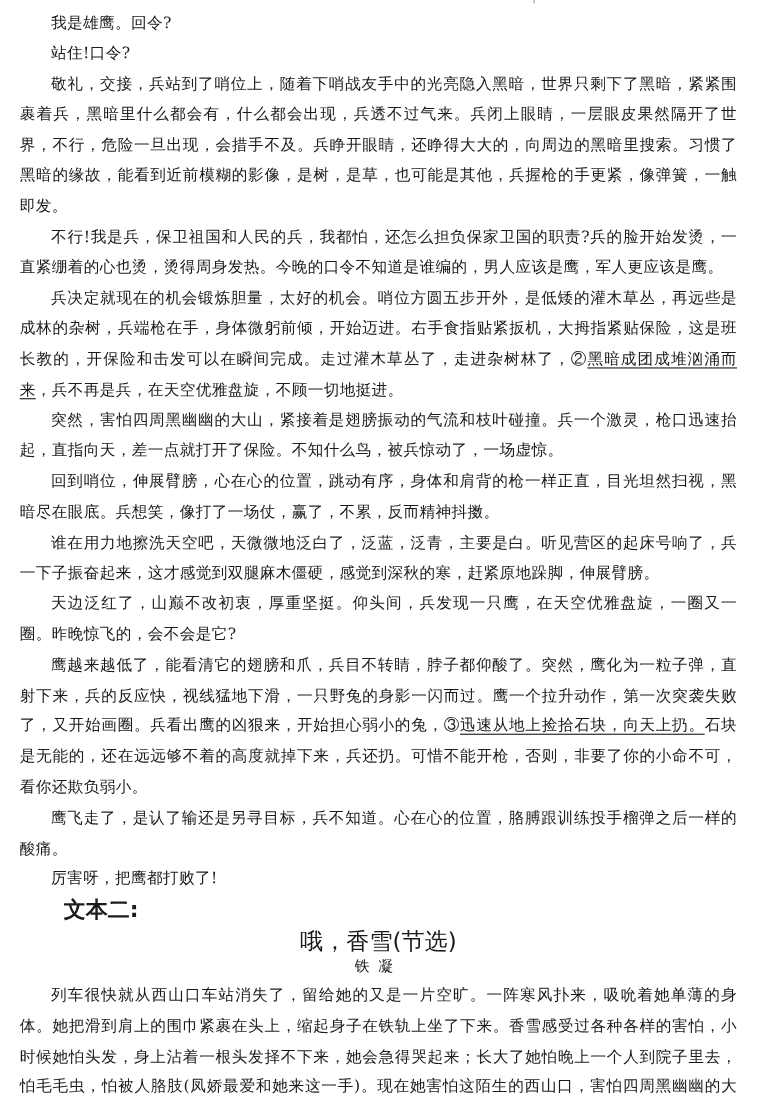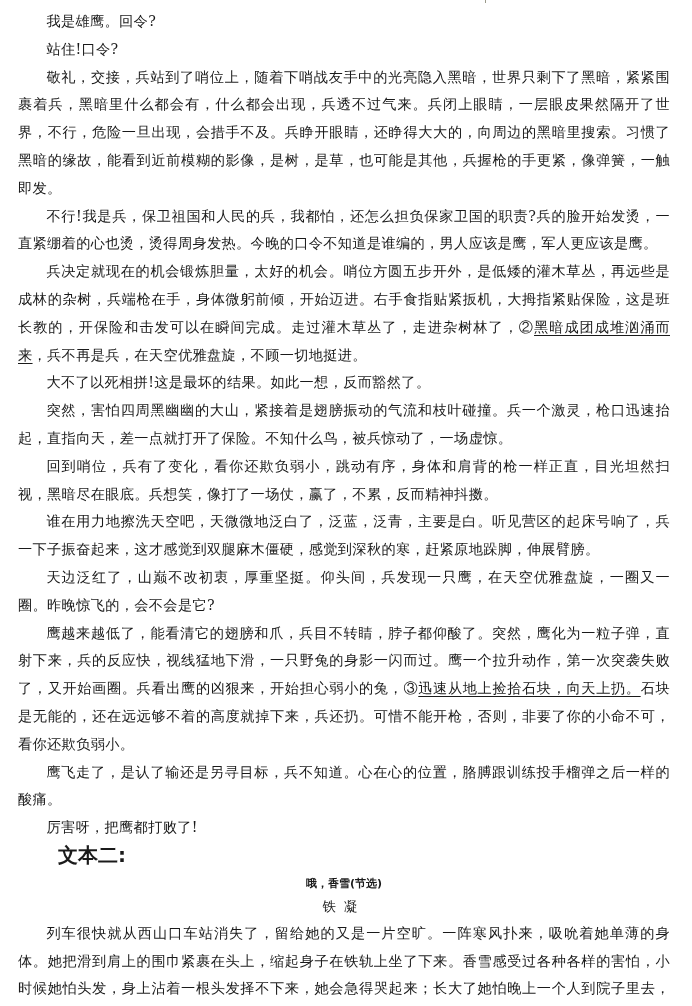--- a/index.html
+++ b/index.html
@@ -37,22 +37,22 @@
     .section-label {
       font-family: "DejaVu Sans", "Liberation Sans", sans-serif;
       font-weight: bold;
       font-size: 20px;
       line-height: 27.8px;
       margin: 0;
       text-indent: 2em;
     }
     .title {
       font-family: "DejaVu Sans", "Liberation Sans", sans-serif;
-      font-weight: bold;
-      font-size: 11px;
+      font-weight: normal;
+      font-size: 21px;
       text-align: center;
       line-height: 24px;
       margin: 2px 0 0 0;
     }
     .author {
       text-align: center;
       font-size: 13.5px;
       line-height: 22px;
       letter-spacing: 8px;
       margin: 0 0 2px 0;
@@ -74,23 +74,22 @@
 <div class="top-mark"></div>
 
 <div class="page">
 
   <section>
     <p class="para">我是雄鹰。回令?</p>
     <p class="para">站住!口令?</p>
     <p class="para">敬礼，交接，兵站到了哨位上，随着下哨战友手中的光亮隐入黑暗，世界只剩下了黑暗，紧紧围裹着兵，黑暗里什么都会有，什么都会出现，兵透不过气来。兵闭上眼睛，一层眼皮果然隔开了世界，不行，危险一旦出现，会措手不及。兵睁开眼睛，还睁得大大的，向周边的黑暗里搜索。习惯了黑暗的缘故，能看到近前模糊的影像，是树，是草，也可能是其他，兵握枪的手更紧，像弹簧，一触即发。</p>
     <p class="para">不行!我是兵，保卫祖国和人民的兵，我都怕，还怎么担负保家卫国的职责?兵的脸开始发烫，一直紧绷着的心也烫，烫得周身发热。今晚的口令不知道是谁编的，男人应该是鹰，军人更应该是鹰。</p>
     <p class="para"><span>兵决定就现在的机会锻炼胆量，太好的机会。哨位方圆五步开外，是低矮的灌木草丛，再远些是成林的杂树，兵端枪在手，身体微躬前倾，开始迈进。右手食指贴紧扳机，大拇指紧贴保险，这是班长教的，开保险和击发可以在瞬间完成。走过灌木草丛了，走进杂树林了，</span><span>②</span><span class="u">黑暗成团成堆汹涌而来</span><span>，兵不再是兵，在天空优雅盘旋，不顾一切地挺进。</span></p>
-    <p class="para">大不了以死相拼!这是最坏的结果。如此一想，反而豁然了。</p>
     <p class="para">突然，害怕四周黑幽幽的大山，紧接着是翅膀振动的气流和枝叶碰撞。兵一个激灵，枪口迅速抬起，直指向天，差一点就打开了保险。不知什么鸟，被兵惊动了，一场虚惊。</p>
-    <p class="para">回到哨位，兵有了变化，看你还欺负弱小，跳动有序，身体和肩背的枪一样正直，目光坦然扫视，黑暗尽在眼底。兵想笑，像打了一场仗，赢了，不累，反而精神抖擞。</p>
+    <p class="para">回到哨位，伸展臂膀，心在心的位置，跳动有序，身体和肩背的枪一样正直，目光坦然扫视，黑暗尽在眼底。兵想笑，像打了一场仗，赢了，不累，反而精神抖擞。</p>
     <p class="para">谁在用力地擦洗天空吧，天微微地泛白了，泛蓝，泛青，主要是白。听见营区的起床号响了，兵一下子振奋起来，这才感觉到双腿麻木僵硬，感觉到深秋的寒，赶紧原地跺脚，伸展臂膀。</p>
     <p class="para">天边泛红了，山巅不改初衷，厚重坚挺。仰头间，兵发现一只鹰，在天空优雅盘旋，一圈又一圈。昨晚惊飞的，会不会是它?</p>
     <p class="para"><span>鹰越来越低了，能看清它的翅膀和爪，兵目不转睛，脖子都仰酸了。突然，鹰化为一粒子弹，直射下来，兵的反应快，视线猛地下滑，一只野兔的身影一闪而过。鹰一个拉升动作，第一次突袭失败了，又开始画圈。兵看出鹰的凶狠来，开始担心弱小的兔，</span><span>③</span><span class="u">迅速从地上捡拾石块，向天上扔。</span><span>石块是无能的，还在远远够不着的高度就掉下来，兵还扔。可惜不能开枪，否则，非要了你的小命不可，看你还欺负弱小。</span></p>
     <p class="para">鹰飞走了，是认了输还是另寻目标，兵不知道。心在心的位置，胳膊跟训练投手榴弹之后一样的酸痛。</p>
     <p class="para">厉害呀，把鹰都打败了!</p>
   </section>
 
   <section>
     <p class="section-label">文本二:</p>
     <h2 class="title">哦，香雪(节选)</h2>

